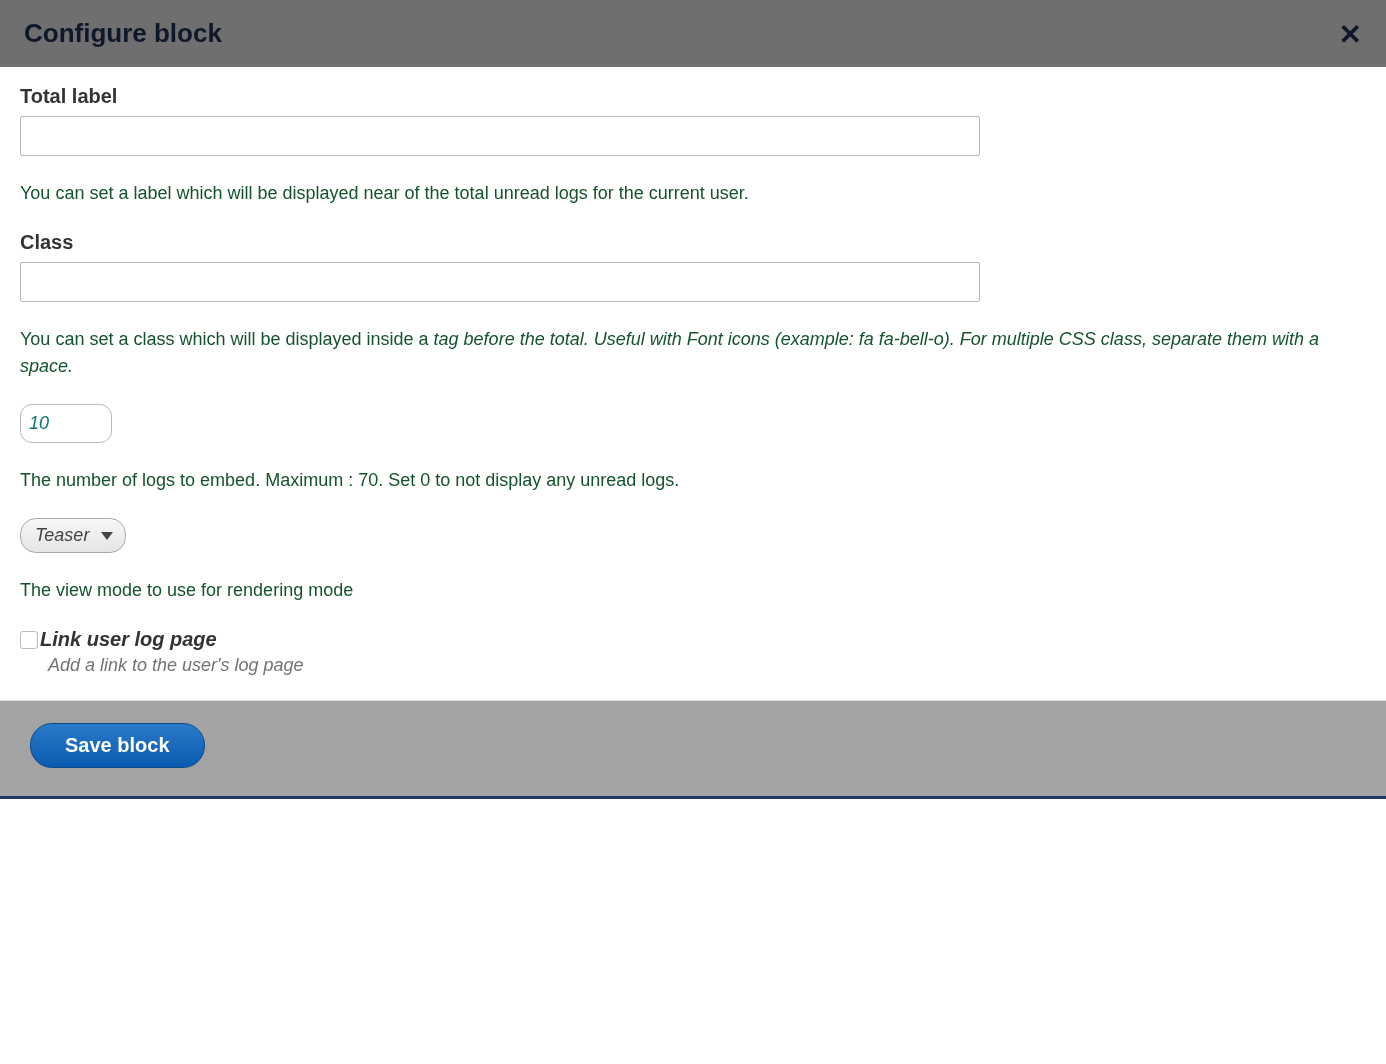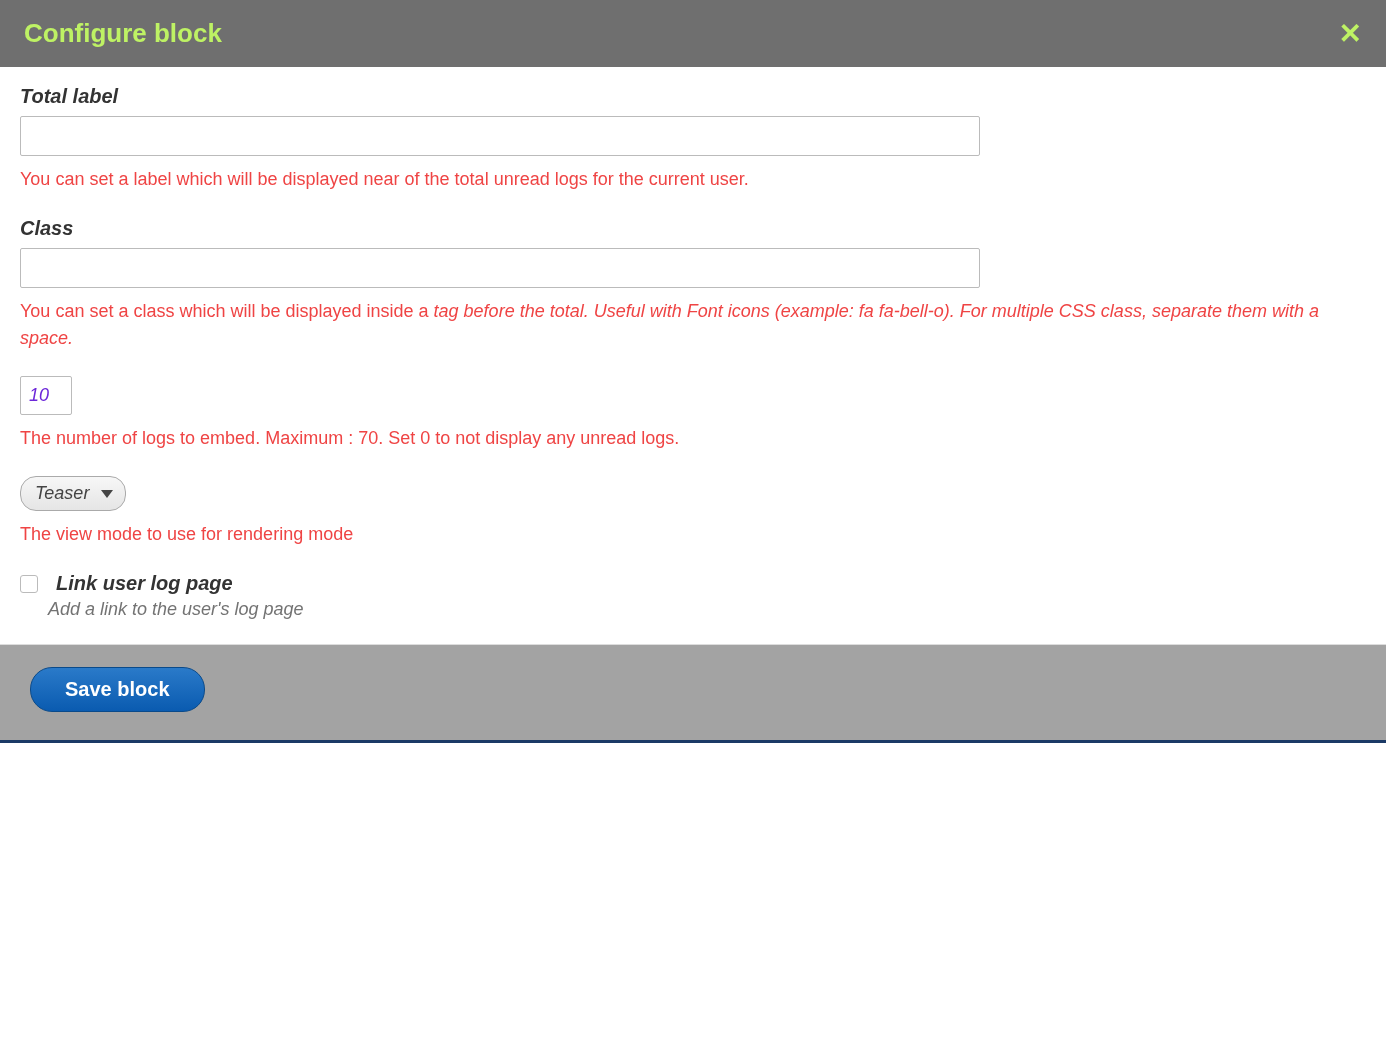--- a/index.html
+++ b/index.html
@@ -8,25 +8,25 @@
   background: #fff;
   color: #333;
   font-size: 17px;
 }
 .modal {
   width: 100%;
   background: #fff;
 }
 .modal-header {
   background: #6f6f6f;
-  color: #bef264;
+  color: #0f172a;
   padding: 18px 24px;
   display: flex;
   justify-content: space-between;
-  align-items: center;
+  align-items: flex-end;
 }
 .modal-title {
   font-size: 26px;
   font-weight: bold;
 }
 .close-btn {
   font-size: 28px;
   font-weight: bold;
   cursor: pointer;
   line-height: 1;
@@ -36,54 +36,53 @@
 }
 .form-item {
   margin-bottom: 24px;
 }
 .form-label {
   display: block;
   font-weight: bold;
   font-size: 20px;
   margin-bottom: 8px;
   color: #333;
-  font-style: italic;
 }
 .form-label.italic {
   font-style: italic;
 }
 .required {
   color: #e00;
   font-weight: normal;
   font-size: 18px;
   margin-left: 2px;
 }
 .text-input {
   width: 960px;
   max-width: 100%;
   padding: 10px 8px;
   font-size: 16px;
   border: 1px solid #bbb;
   border-radius: 2px;
   background: #fff;
 }
 .number-input {
-  width: 52px;
+  width: 92px;
   padding: 8px 8px;
   font-size: 18px;
   font-style: italic;
-  color: #6d28d9;
+  color: #0f766e;
   border: 1px solid #bbb;
-  border-radius: 2px;
+  border-radius: 12px;
   background: #fff;
 }
 .description {
   font-size: 18px;
-  color: #ef4444;
-  margin-top: 10px;
+  color: #14532d;
+  margin-top: 24px;
   line-height: 1.5;
 }
 .description .ital {
   font-style: italic;
 }
 .select-wrap {
   display: inline-flex;
   align-items: center;
   border: 1px solid #aaa;
   border-radius: 16px;
@@ -99,21 +98,21 @@
 }
 .select-wrap .caret {
   width: 0; height: 0;
   border-left: 6px solid transparent;
   border-right: 6px solid transparent;
   border-top: 8px solid #444;
 }
 .checkbox-row {
   display: flex;
   align-items: center;
-  gap: 18px;
+  gap: 2px;
 }
 .checkbox {
   width: 18px; height: 18px;
   border: 1px solid #bbb;
   border-radius: 3px;
   background: #fff;
   cursor: pointer;
 }
 .checkbox-label {
   font-style: italic;

